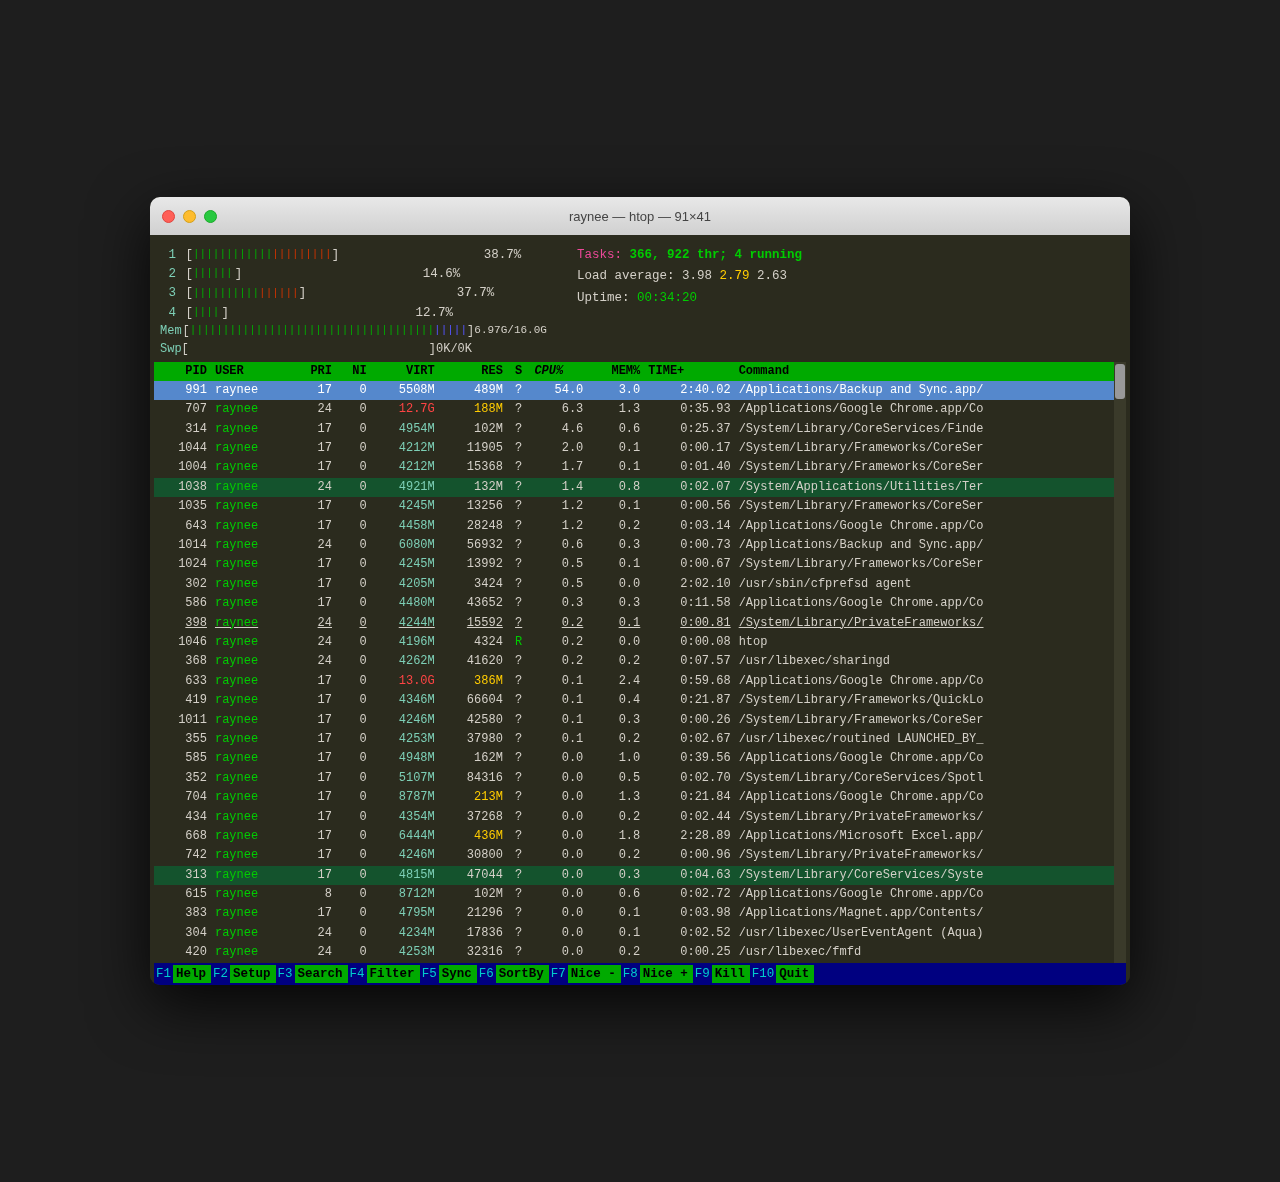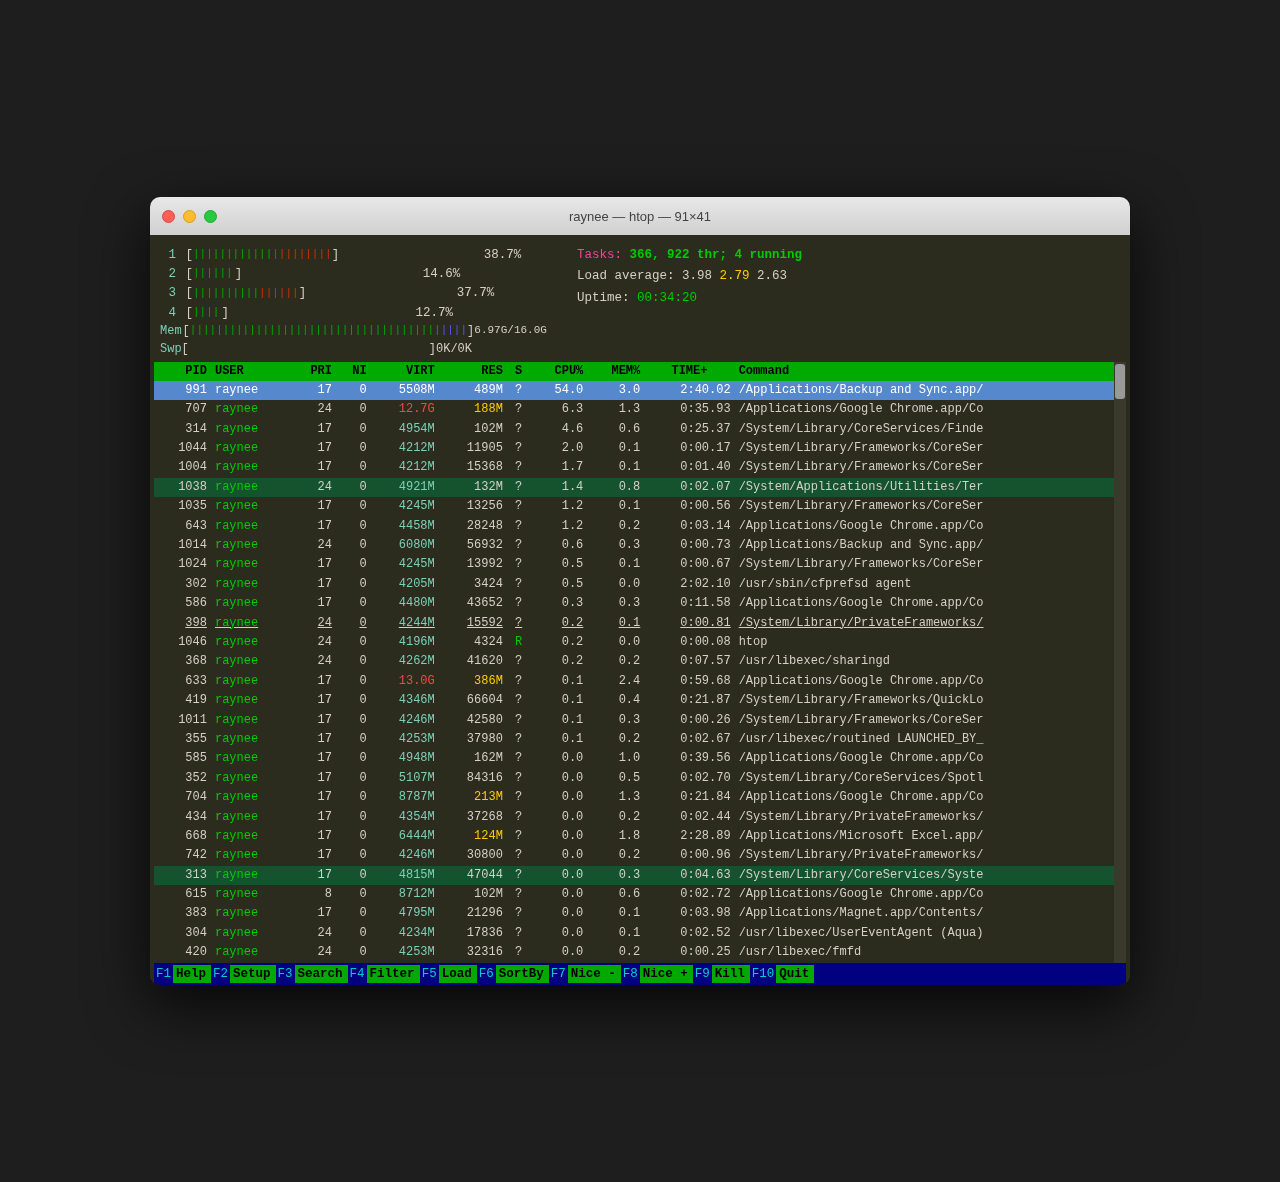--- a/index.html
+++ b/index.html
@@ -217,23 +217,23 @@
       <table class="process-table">
         <thead>
           <tr class="table-header">
             <td style="text-align:right;">PID</td>
             <td>USER</td>
             <td style="text-align:right;">PRI</td>
             <td style="text-align:right;">NI</td>
             <td style="text-align:right;">VIRT</td>
             <td style="text-align:right;">RES</td>
             <td style="text-align:center;">S</td>
-            <td style="text-align:right;">CPU%</td>
+            <td style="text-align:left;font-style:italic;">CPU%</td>
             <td style="text-align:right;">MEM%</td>
-            <td style="text-align:center;">TIME+</td>
+            <td style="text-align:left;">TIME+</td>
             <td>Command</td>
           </tr>
         </thead>
         <tbody id="process-tbody">
         <tr style="background: rgb(85, 136, 204);">
               <td style="text-align: right; color: rgb(255, 255, 255); padding: 1px 4px; white-space: nowrap; font-family: &quot;Courier New&quot;, Courier, monospace; font-size: 12px;">991</td>
               <td style="text-align: left; color: rgb(255, 255, 255); padding: 1px 4px; white-space: nowrap; font-family: &quot;Courier New&quot;, Courier, monospace; font-size: 12px;">raynee</td>
               <td style="text-align: right; color: rgb(255, 255, 255); padding: 1px 4px; white-space: nowrap; font-family: &quot;Courier New&quot;, Courier, monospace; font-size: 12px;">17</td>
               <td style="text-align: right; color: rgb(255, 255, 255); padding: 1px 4px; white-space: nowrap; font-family: &quot;Courier New&quot;, Courier, monospace; font-size: 12px;">0</td>
               <td style="text-align: right; color: rgb(255, 255, 255); padding: 1px 4px; white-space: nowrap; font-family: &quot;Courier New&quot;, Courier, monospace; font-size: 12px;">5508M</td>
@@ -529,21 +529,21 @@
               <td style="text-align: right; color: rgb(212, 208, 200); padding: 1px 4px; white-space: nowrap; font-family: &quot;Courier New&quot;, Courier, monospace; font-size: 12px;">0.2</td>
               <td style="text-align: right; color: rgb(212, 208, 200); padding: 1px 4px; white-space: nowrap; font-family: &quot;Courier New&quot;, Courier, monospace; font-size: 12px;">0:02.44</td>
               <td style="text-align: left; color: rgb(212, 208, 200); padding: 1px 4px; white-space: nowrap; font-family: &quot;Courier New&quot;, Courier, monospace; font-size: 12px;">/System/Library/PrivateFrameworks/</td>
             </tr>
             <tr style="background: rgb(43, 43, 30);">
               <td style="text-align: right; color: rgb(212, 208, 200); padding: 1px 4px; white-space: nowrap; font-family: &quot;Courier New&quot;, Courier, monospace; font-size: 12px;">668</td>
               <td style="text-align: left; color: rgb(0, 204, 0); padding: 1px 4px; white-space: nowrap; font-family: &quot;Courier New&quot;, Courier, monospace; font-size: 12px;">raynee</td>
               <td style="text-align: right; color: rgb(212, 208, 200); padding: 1px 4px; white-space: nowrap; font-family: &quot;Courier New&quot;, Courier, monospace; font-size: 12px;">17</td>
               <td style="text-align: right; color: rgb(212, 208, 200); padding: 1px 4px; white-space: nowrap; font-family: &quot;Courier New&quot;, Courier, monospace; font-size: 12px;">0</td>
               <td style="text-align: right; color: rgb(125, 207, 182); padding: 1px 4px; white-space: nowrap; font-family: &quot;Courier New&quot;, Courier, monospace; font-size: 12px;">6444M</td>
-              <td style="text-align: right; color: rgb(255, 204, 0); padding: 1px 4px; white-space: nowrap; font-family: &quot;Courier New&quot;, Courier, monospace; font-size: 12px;">124M</td>
+              <td style="text-align: right; color: rgb(255, 204, 0); padding: 1px 4px; white-space: nowrap; font-family: &quot;Courier New&quot;, Courier, monospace; font-size: 12px;">436M</td>
               <td style="text-align: center; color: rgb(212, 208, 200); padding: 1px 4px; white-space: nowrap; font-family: &quot;Courier New&quot;, Courier, monospace; font-size: 12px;">?</td>
               <td style="text-align: right; color: rgb(212, 208, 200); padding: 1px 4px; white-space: nowrap; font-family: &quot;Courier New&quot;, Courier, monospace; font-size: 12px;">0.0</td>
               <td style="text-align: right; color: rgb(212, 208, 200); padding: 1px 4px; white-space: nowrap; font-family: &quot;Courier New&quot;, Courier, monospace; font-size: 12px;">1.8</td>
               <td style="text-align: right; color: rgb(212, 208, 200); padding: 1px 4px; white-space: nowrap; font-family: &quot;Courier New&quot;, Courier, monospace; font-size: 12px;">2:28.89</td>
               <td style="text-align: left; color: rgb(212, 208, 200); padding: 1px 4px; white-space: nowrap; font-family: &quot;Courier New&quot;, Courier, monospace; font-size: 12px;">/Applications/Microsoft Excel.app/</td>
             </tr>
             <tr style="background: rgb(43, 43, 30);">
               <td style="text-align: right; color: rgb(212, 208, 200); padding: 1px 4px; white-space: nowrap; font-family: &quot;Courier New&quot;, Courier, monospace; font-size: 12px;">742</td>
               <td style="text-align: left; color: rgb(0, 204, 0); padding: 1px 4px; white-space: nowrap; font-family: &quot;Courier New&quot;, Courier, monospace; font-size: 12px;">raynee</td>
               <td style="text-align: right; color: rgb(212, 208, 200); padding: 1px 4px; white-space: nowrap; font-family: &quot;Courier New&quot;, Courier, monospace; font-size: 12px;">17</td>
@@ -641,21 +641,21 @@
       <div class="footer-item">
         <span class="footer-key">F3</span>
         <span class="footer-label">Search</span>
       </div>
       <div class="footer-item">
         <span class="footer-key">F4</span>
         <span class="footer-label">Filter</span>
       </div>
       <div class="footer-item">
         <span class="footer-key">F5</span>
-        <span class="footer-label">Load</span>
+        <span class="footer-label">Sync</span>
       </div>
       <div class="footer-item">
         <span class="footer-key">F6</span>
         <span class="footer-label">SortBy</span>
       </div>
       <div class="footer-item">
         <span class="footer-key">F7</span>
         <span class="footer-label">Nice -</span>
       </div>
       <div class="footer-item">

